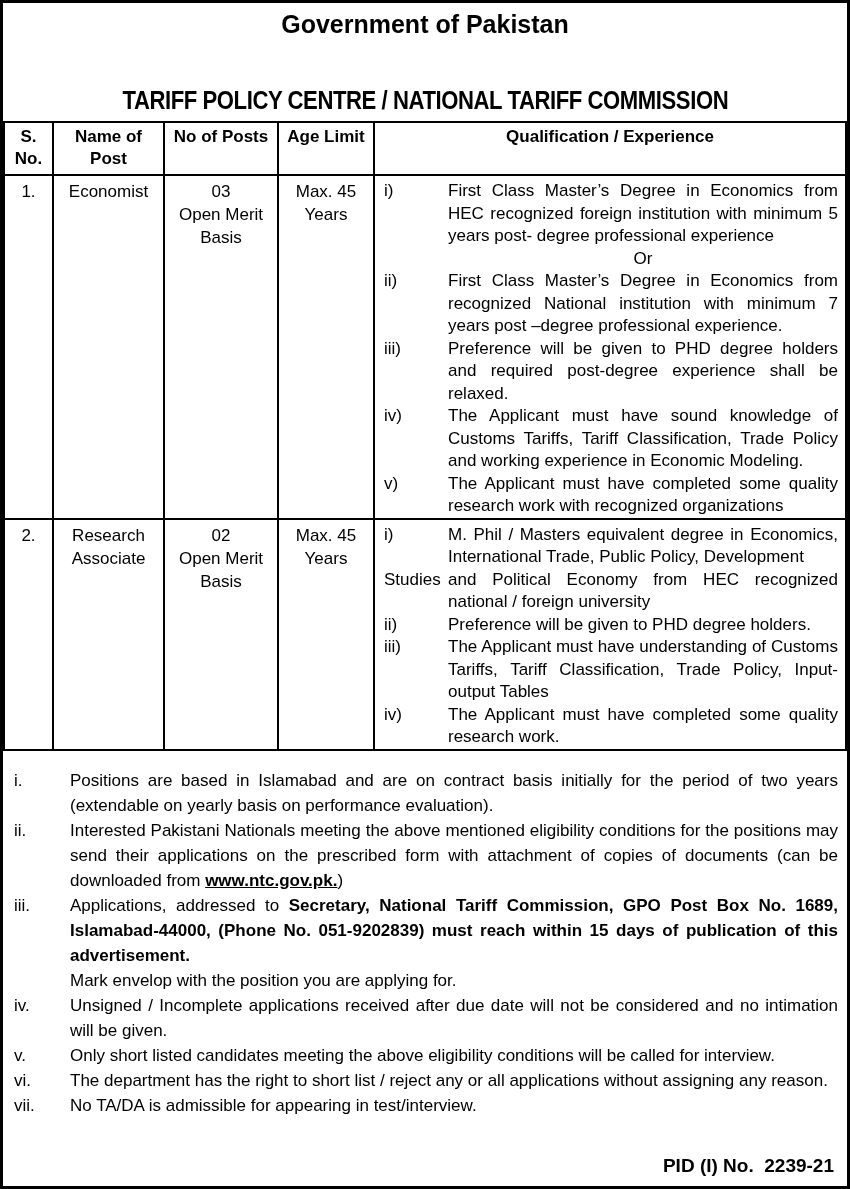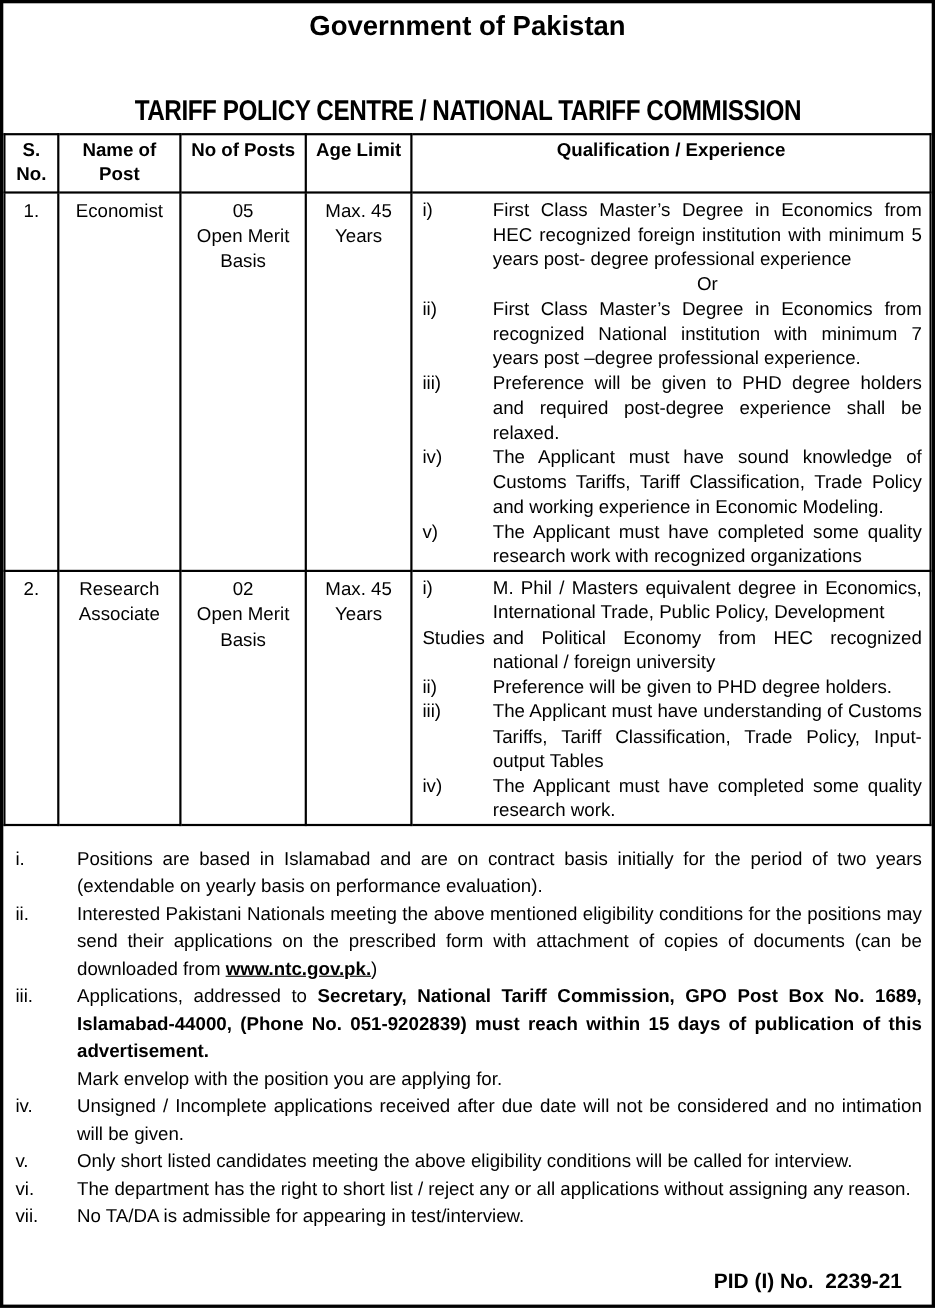--- a/index.html
+++ b/index.html
@@ -70,21 +70,21 @@
   .qmark{flex:0 0 73px;box-sizing:border-box;padding-left:9px;}
   .qtext{flex:1;text-align:justify;padding-right:7px;}
   .qtext.center{text-align:center;}
   .notes{padding-top:17px;}
   .note{display:flex;font-size:17px;line-height:25px;}
   .nmark{flex:0 0 67px;box-sizing:border-box;padding-left:11px;}
   .ntext{flex:1;text-align:justify;padding-right:9px;white-space:pre-line;}
   .seg-b{font-weight:bold;}
   .seg-u{text-decoration:underline;}
   .pid{
-    position:absolute;right:27px;bottom:9px;
+    position:absolute;right:13px;bottom:9px;
     font-weight:bold;font-size:19px;
     white-space:pre;
   }
 </style>
 </head>
 <body>
 
 <div class="page">
 
   <div class="hdr1">Government of Pakistan</div>
@@ -108,21 +108,21 @@
 Post</th>
         <th>No of Posts</th>
         <th>Age Limit</th>
         <th>Qualification / Experience</th>
       </tr>
     </thead>
     <tbody id="job-rows">
         <tr style="height: 342px;">
           <td class="c">1.</td>
           <td class="c">Economist</td>
-          <td class="c">05
+          <td class="c">03
 Open Merit
 Basis</td>
           <td class="c">Max. 45
 Years</td>
           <td class="qual-cell">
             <div class="qrow">
               <div class="qmark">i)</div>
               <div class="qtext">First Class Master’s Degree in Economics from HEC recognized foreign institution with minimum 5 years post- degree professional experience</div>
             </div>
             <div class="qrow">

